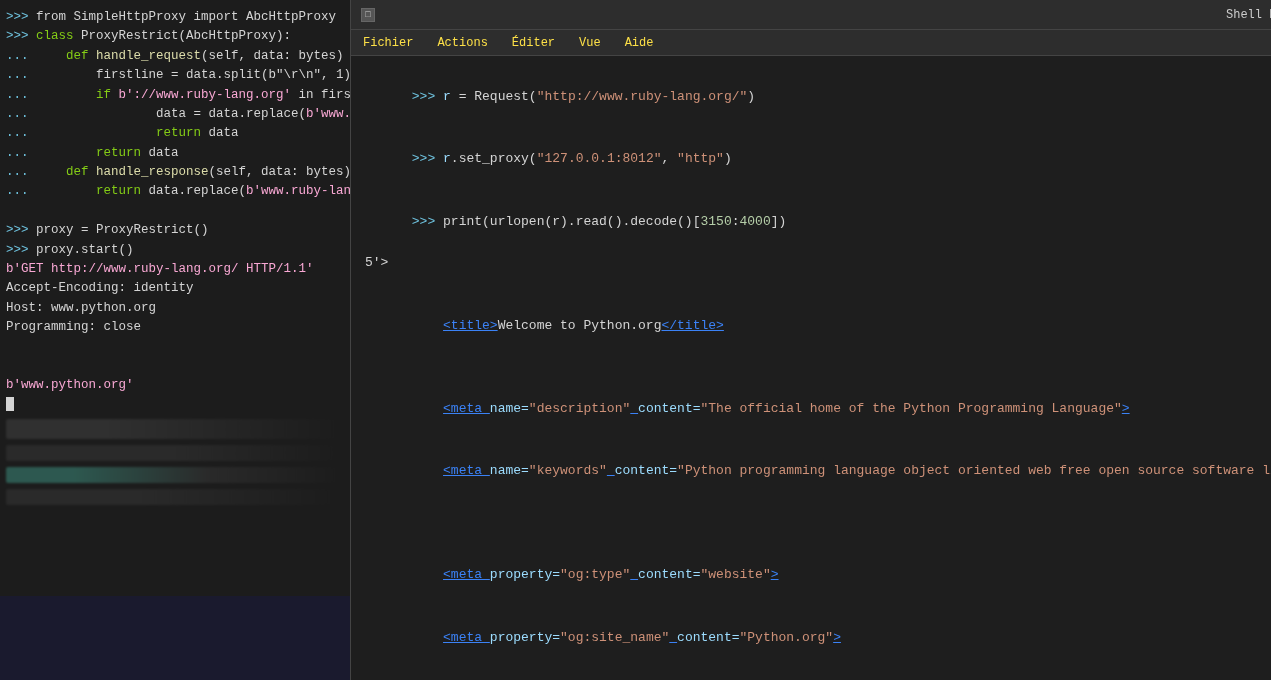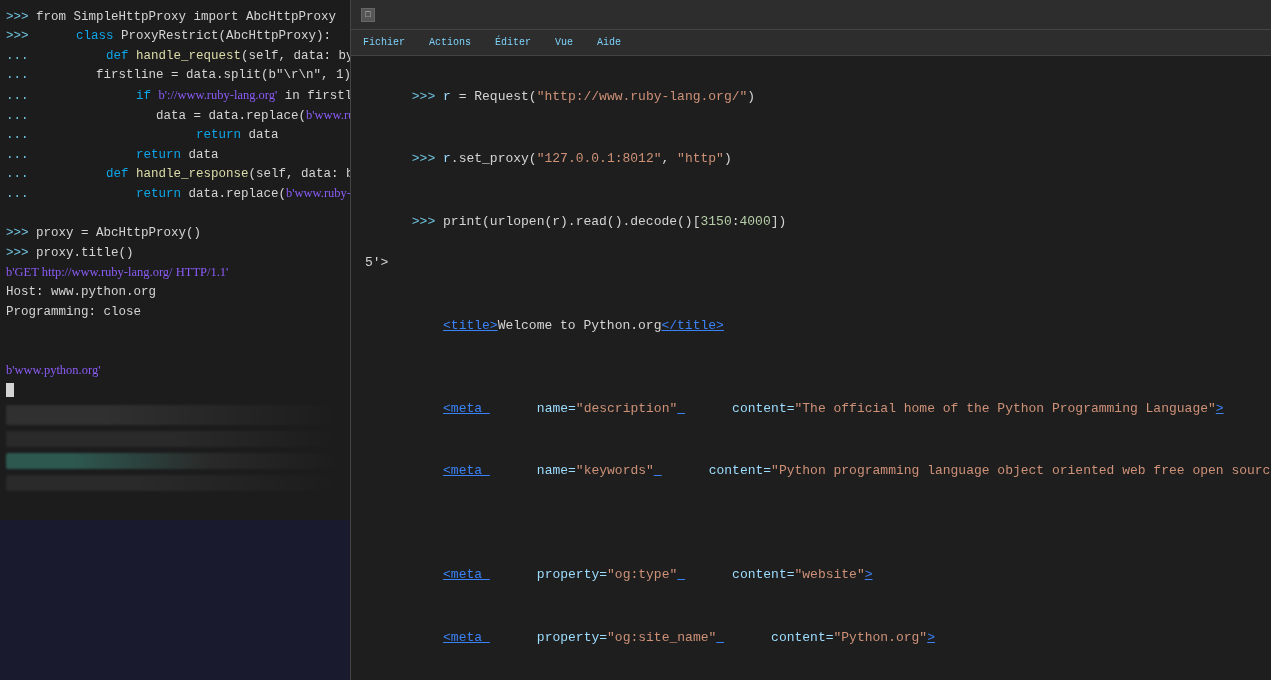--- a/index.html
+++ b/index.html
@@ -10,46 +10,44 @@
       color: #d4d4d4;
       width: 1271px;
       height: 680px;
       overflow: hidden;
       display: flex;
     }
 
     
     .left-panel {
       width: 350px;
-      height: 520px;
+      height: 596px;
       background: #1c1c1c;
       color: #d4d4d4;
       padding: 8px 6px;
       overflow: hidden;
       flex-shrink: 0;
       font-size: 12.5px;
       line-height: 1.55;
     }
 
     .left-panel .prompt {
       color: #6fc3df;
     }
     .left-panel .continuation {
       color: #6fc3df;
     }
     .left-panel .keyword {
-      color: #0ea5e9;
-      margin-left: 40px;
+      color: #84cc16;
     }
     .left-panel .func {
       color: #dcdcaa;
     }
     .left-panel .string {
-      color: #8b5cf6;
-      font-family: Liberation Serif, serif;
+      color: #f9a8d4;
     }
     .left-panel .normal {
       color: #d4d4d4;
     }
 
     .code-line {
       white-space: pre;
       display: block;
     }
 
@@ -96,22 +94,22 @@
       background: #2d2d2d;
       display: flex;
       align-items: center;
       padding: 2px 8px;
       border-bottom: 1px solid #444;
       gap: 16px;
       min-height: 26px;
     }
 
     .menu-item {
-      color: #7dd3fc;
-      font-size: 10px;
+      color: #fde047;
+      font-size: 12px;
       cursor: pointer;
       padding: 2px 4px;
     }
 
     .terminal-body {
       flex: 1;
       padding: 10px 14px;
       overflow: hidden;
       color: #d4d4d4;
       font-size: 13px;
@@ -121,21 +119,21 @@
     .t-line {
       white-space: pre;
       display: block;
     }
 
     .t-prompt { color: #6fc3df; }
     .t-var { color: #9cdcfe; }
     .t-string { color: #ce9178; }
     .t-num { color: #b5cea8; }
     .t-tag { color: #3b82f6; text-decoration: underline; }
-    .t-attr { color: #9cdcfe; margin-left: 47px; }
+    .t-attr { color: #9cdcfe; }
     .t-value { color: #ce9178; }
 
     .cursor {
       display: inline-block;
       width: 8px;
       height: 14px;
       background: #d4d4d4;
       vertical-align: middle;
       animation: blink 1s step-end infinite;
     }
@@ -157,23 +155,24 @@
   <span class="code-line"><span class="prompt">&gt;&gt;&gt; </span><span class="keyword">class </span><span class="normal">ProxyRestrict(AbcHttpProxy):</span></span>
   <span class="code-line"><span class="continuation">...     </span><span class="keyword">def </span><span class="func">handle_request</span><span class="normal">(self, data: bytes) → bytes:</span></span>
   <span class="code-line"><span class="continuation">...         </span><span class="normal">firstline = data.split(b"\r\n", 1)[0]</span></span>
   <span class="code-line"><span class="continuation">...         </span><span class="keyword">if </span><span class="string">b'://www.ruby-lang.org'</span><span class="normal"> in firstline:</span></span>
   <span class="code-line"><span class="continuation">...                 </span><span class="normal">data = data.replace(</span><span class="string">b'www.ruby-lang.org'</span></span>
   <span class="code-line"><span class="continuation">...                 </span><span class="keyword">return </span><span class="normal">data</span></span>
   <span class="code-line"><span class="continuation">...         </span><span class="keyword">return </span><span class="normal">data</span></span>
   <span class="code-line"><span class="continuation">...     </span><span class="keyword">def </span><span class="func">handle_response</span><span class="normal">(self, data: bytes) → bytes:</span></span>
   <span class="code-line"><span class="continuation">...         </span><span class="keyword">return </span><span class="normal">data.replace(</span><span class="string">b'www.ruby-lang.org'</span></span>
   <span class="code-line">&nbsp;</span>
-  <span class="code-line"><span class="prompt">&gt;&gt;&gt; </span><span class="normal">proxy = AbcHttpProxy()</span></span>
-  <span class="code-line"><span class="prompt">&gt;&gt;&gt; </span><span class="normal">proxy.title()</span></span>
+  <span class="code-line"><span class="prompt">&gt;&gt;&gt; </span><span class="normal">proxy = ProxyRestrict()</span></span>
+  <span class="code-line"><span class="prompt">&gt;&gt;&gt; </span><span class="normal">proxy.start()</span></span>
   <span class="code-line"><span class="string">b'GET http://www.ruby-lang.org/ HTTP/1.1'</span></span>
+  <span class="code-line"><span class="normal">Accept-Encoding: identity</span></span>
   <span class="code-line"><span class="normal">Host: www.python.org</span></span>
   <span class="code-line"><span class="normal">Programming: close</span></span>
   <span class="code-line">&nbsp;</span>
   <span class="code-line">&nbsp;</span>
   <span class="code-line"><span class="string">b'www.python.org'</span></span>
   <span class="code-line"><span class="cursor"></span></span>
 
   <div class="blurred-line" style="height: 20px; margin-top: 4px; background: linear-gradient(90deg, #555 30%, transparent 100%); border-radius: 2px;"></div>
   <div class="blurred-line" style="height: 16px; margin-top: 6px; background: linear-gradient(90deg, #444 50%, transparent 100%); border-radius: 2px;"></div>
   <div class="blurred-line" style="height: 16px; margin-top: 6px; background: linear-gradient(90deg, #4ec9b0 20%, #444 60%, transparent 100%); border-radius: 2px;"></div>

